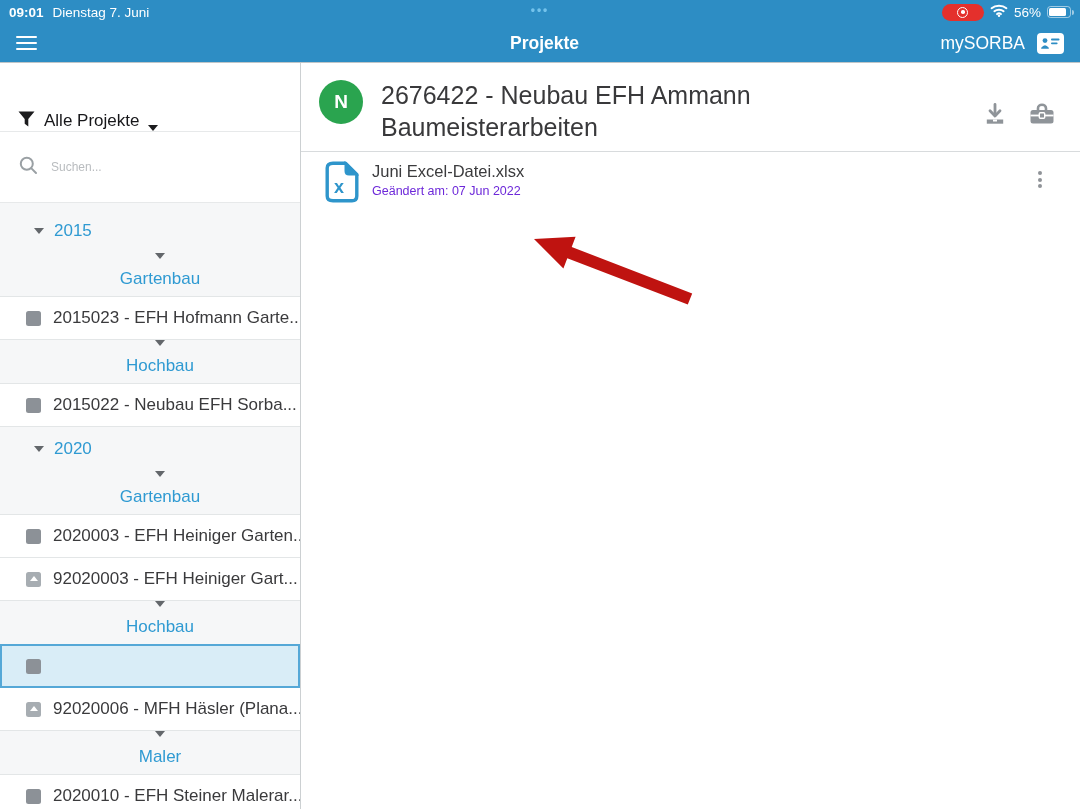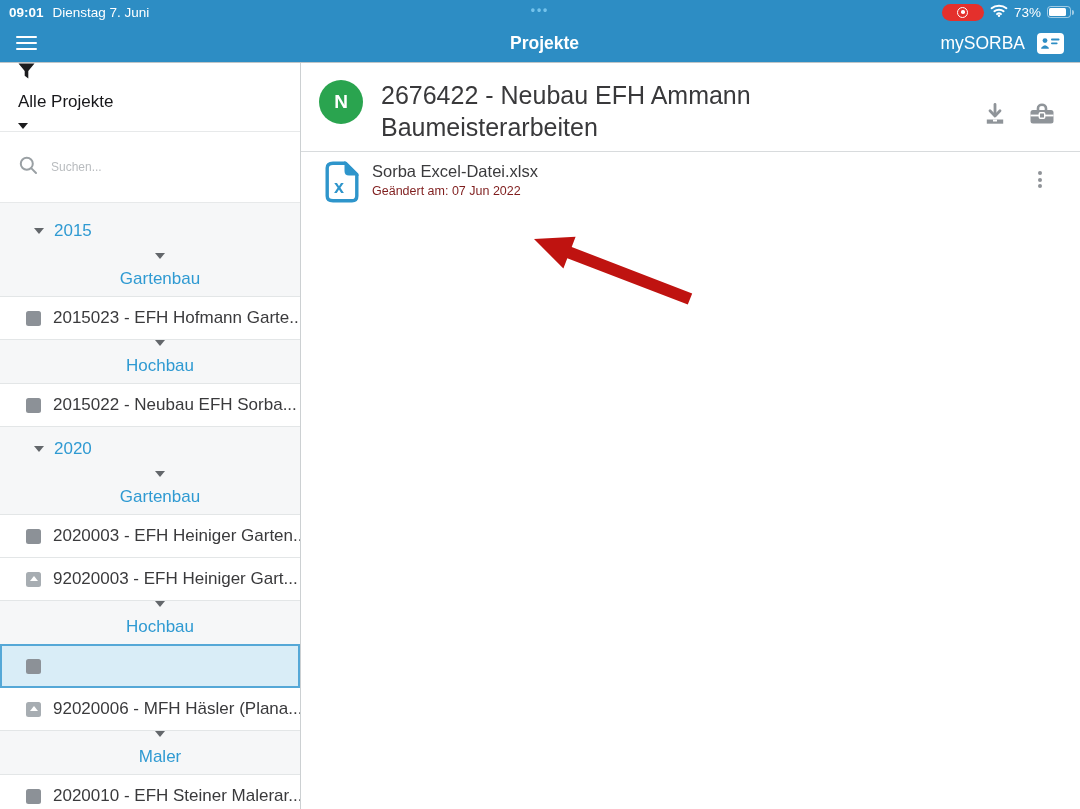--- a/index.html
+++ b/index.html
@@ -32,22 +32,22 @@
   .hamburger{display:flex;flex-direction:column;gap:4px;cursor:pointer;}
   .hamburger span{display:block;width:21px;height:2px;background:#fff;border-radius:1px;}
   .nav-title{position:absolute;left:50%;transform:translateX(-50%);font-size:17.5px;font-weight:700;color:#fff;padding-left:9px;}
   .nav-right{margin-left:auto;display:flex;align-items:center;gap:12px;}
   .brand{font-size:17.5px;font-weight:500;color:#ffffff;}
   .contact-card{width:27px;height:21px;background:#fff;border-radius:4px;display:grid;place-items:center;}
 
   
   .content{position:absolute;top:63px;left:0;right:0;bottom:0;display:flex;}
   .sidebar{width:300px;flex:0 0 300px;border-right:1px solid #ccd0d2;display:flex;flex-direction:column;background:#f6f7f8;}
-  .filter-row{height:68px;background:#fff;border-bottom:1px solid #e7e9ea;display:flex;align-items:flex-start;
-              gap:9px;padding:0 18px;cursor:pointer;flex-direction:column;}
+  .filter-row{height:68px;background:#fff;border-bottom:1px solid #e7e9ea;display:flex;align-items:flex-end;
+              gap:9px;padding:0 18px;cursor:pointer;}
   .filter-label{font-size:17px;font-weight:500;color:#17171a;}
   .filter-caret{width:0;height:0;border-left:5px solid transparent;border-right:5px solid transparent;
                 border-top:6px solid #1c1c1e;margin-top:2px;}
   .search-row{height:70px;background:#fff;border-bottom:1px solid #e7e9ea;display:flex;align-items:center;
               gap:10px;padding:0 18px;}
   .search-row input{border:0;outline:0;background:transparent;font-size:12px;color:#454749;flex:1;
                     font-family:"Liberation Sans",sans-serif;}
   .search-row input::placeholder{color:#b9bcbf;}
 
   .tree{flex:1;padding-top:6px;overflow:hidden;background:#f6f7f8;}
@@ -84,21 +84,21 @@
   .toolbar-actions{margin-left:auto;display:flex;align-items:center;gap:22px;padding-right:8px;}
   .list-icon{display:flex;flex-direction:column;gap:3.2px;cursor:pointer;}
   .list-icon span{width:25px;height:3.4px;background:#9aa0a5;border-radius:2px;display:block;}
   .plus-circle{width:29px;height:29px;border-radius:50%;background:#9aa0a5;color:#fff;display:grid;
                place-items:center;font-size:23px;font-weight:600;line-height:1;cursor:pointer;padding-bottom:2px;box-sizing:border-box;}
 
   .file-list{padding:9px 16px 0 24px;}
   .file-row{display:flex;align-items:flex-start;}
   .file-text{margin-left:13px;margin-top:1px;}
   .file-name{font-size:16.5px;color:#3b3b3d;}
-  .file-date{font-size:12.5px;color:#7f1d1d;margin-top:3px;}
+  .file-date{font-size:12.5px;color:#6d28d9;margin-top:3px;}
   .kebab{margin-left:auto;margin-top:6px;margin-right:18px;display:flex;flex-direction:column;gap:2.6px;
          cursor:pointer;padding:4px;}
   .kebab span{width:4px;height:4px;border-radius:50%;background:#8f9398;display:block;}
 
   .arrow-overlay{position:absolute;inset:0;pointer-events:none;z-index:50;}
 </style>
 </head>
 <body>
 
 <div class="screen">
@@ -115,21 +115,21 @@
             <span class="rec-ring"></span>
           </span>
         <span>
           <svg width="18" height="13" viewBox="0 0 18 13" fill="none" stroke="#fff" stroke-width="2" stroke-linecap="round">
             <path d="M1.6 4.2 C5.6 0.9 12.4 0.9 16.4 4.2"></path>
             <path d="M4.4 7.2 C7 5.1 11 5.1 13.6 7.2"></path>
             <path d="M7.1 10.1 C8.2 9.2 9.8 9.2 10.9 10.1"></path>
             <circle cx="9" cy="11.8" r="1.2" fill="#fff" stroke="none"></circle>
           </svg>
         </span>
-        <span class="batt-pct">73%</span>
+        <span class="batt-pct">56%</span>
         <span class="battery">
             <span class="bfill"></span>
           </span>
       </div>
     </div>
 
     <div class="navbar">
       <div class="hamburger">
           <span></span>
           <span></span>
@@ -260,21 +260,21 @@
 
 
       <div class="file-list">
           <div class="file-row">
             <span><svg width="34" height="42" viewBox="0 0 34 42">
                 <path d="M8 2.2 H20.5 L31.8 13.5 V35 Q31.8 39.8 27 39.8 H8 Q2.2 39.8 2.2 35 V7 Q2.2 2.2 8 2.2 Z" fill="none" stroke="#2e95cb" stroke-width="3.4" stroke-linejoin="round"></path>
                 <path d="M20.5 2.2 V10 Q20.5 13.5 24 13.5 H31.8 Z" fill="#2e95cb" stroke="#2e95cb" stroke-width="2"></path>
                 <text x="9" y="31.5" font-size="18" font-weight="bold" fill="#2e95cb" font-family="Liberation Sans, sans-serif">x</text>
               </svg></span>
             <span class="file-text">
-              <div class="file-name">Sorba Excel-Datei.xlsx</div>
+              <div class="file-name">Juni Excel-Datei.xlsx</div>
               <div class="file-date">Geändert am: 07 Jun 2022</div>
             </span>
             <span class="kebab">
               <span></span>
               <span></span>
               <span></span>
             </span>
           </div>
         </div>
     </main>

